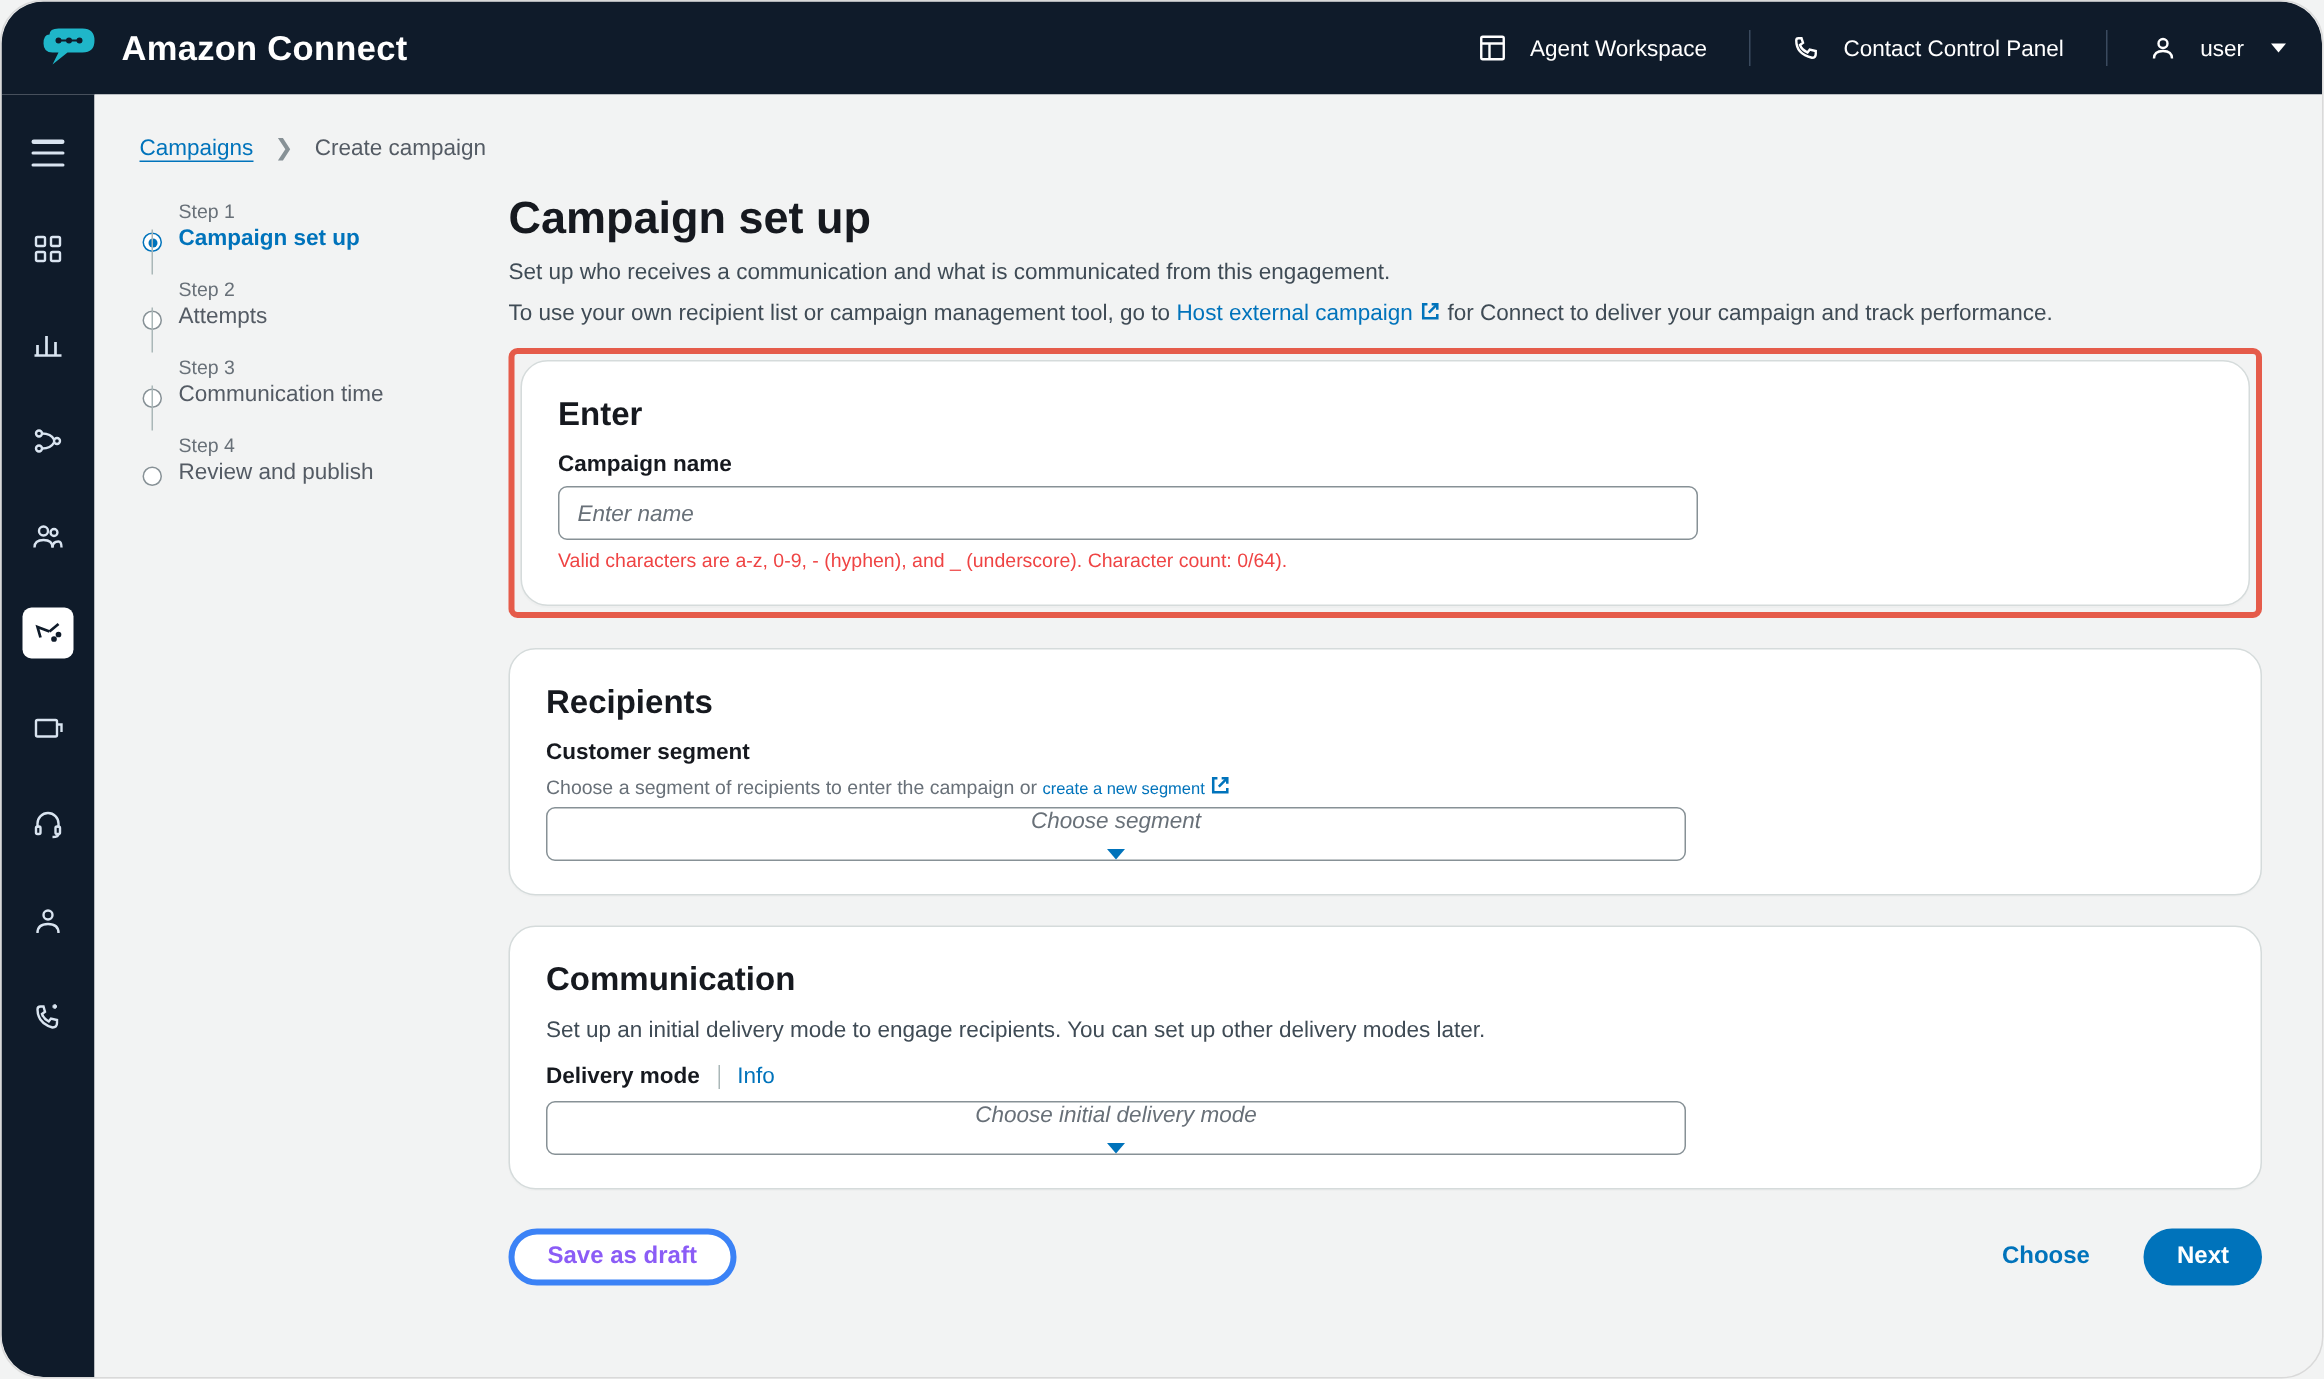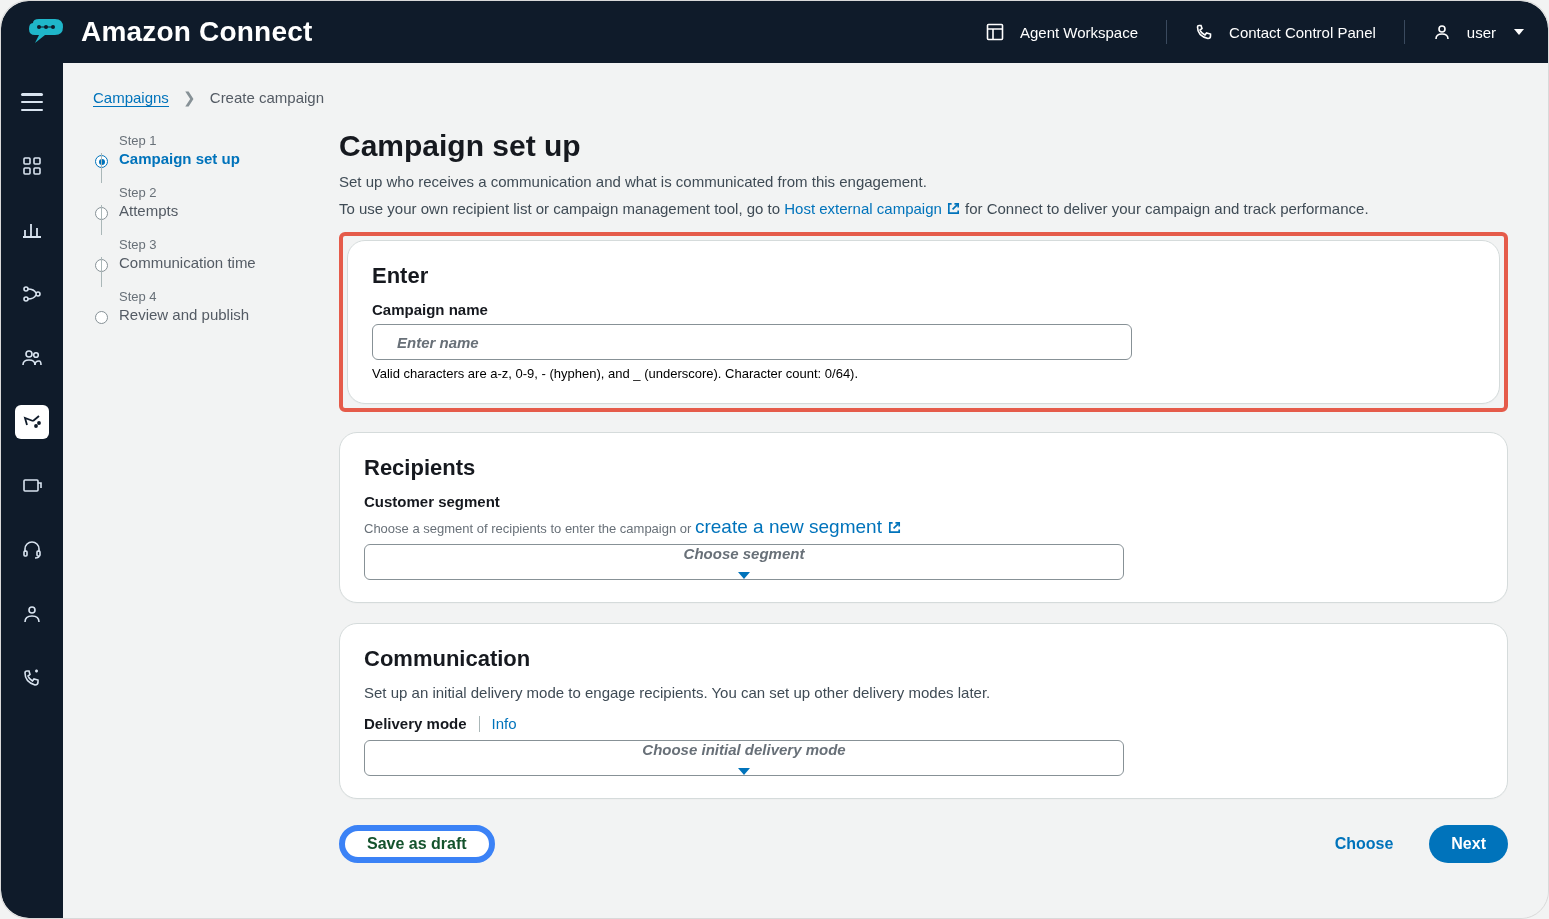--- a/index.html
+++ b/index.html
@@ -26,21 +26,21 @@
     color: #fff;
     border-top-left-radius: 28px;
     border-top-right-radius: 28px;
   }
   .top-header .logo-region {
     display: flex;
     align-items: center;
     gap: 14px;
   }
   .brand-title {
-    font-size: 28px;
+    font-size: 23px;
     font-weight: 700;
     letter-spacing: 0.2px;
   }
   .top-header .spacer { flex: 1; }
   .hdr-links { display: flex; align-items: center; gap: 28px; }
   .hdr-link {
     display: flex; align-items: center; gap: 16px;
     color: #fff; font-size: 15px; cursor: pointer;
   }
   .hdr-sep {
@@ -151,36 +151,35 @@
     border-radius: 18px;
     padding: 22px 24px;
     box-shadow: 0 1px 1px rgba(0,0,0,0.02);
   }
   .card + .card-wrap, .card-wrap + .card-wrap { margin-top: 20px; }
   .card-wrap { margin-top: 20px; }
 
   .card-h { font-size: 22px; font-weight: 700; margin-bottom: 12px; }
   .field-label { font-size: 15px; font-weight: 700; margin-bottom: 6px; }
   .field-sub { font-size: 13px; color: #687078; margin-bottom: 6px; }
-  .field-sub a { color: #0073bb; text-decoration: none; font-size: 19px; }
-  .hint-text { font-size: 13px; color: #000000; margin-top: 6px; }
+  .field-sub a { color: #0073bb; text-decoration: none; font-size: 11px; }
+  .hint-text { font-size: 13px; color: #ef4444; margin-top: 6px; }
 
   .input-text, .select-ctrl {
     width: 760px;
     height: 36px;
     border: 1px solid #879196;
     border-radius: 6px;
-    padding: 0 24px;
+    padding: 0 12px;
     font-size: 15px;
     font-style: italic;
     color: #687078;
     background: #fff;
     display: flex; align-items: center; justify-content: space-between;
     cursor: text;
-    font-weight: bold;
   }
   .select-ctrl { cursor: pointer; flex-direction: column; }
   .select-ctrl .sel-caret {
     width: 0; height: 0;
     border-left: 6px solid transparent;
     border-right: 6px solid transparent;
     border-top: 7px solid #0073bb;
   }
   input.input-text::placeholder { color: #687078; font-style: italic; }
 
@@ -190,21 +189,21 @@
 
   
   .footer-actions {
     display: flex; align-items: center; margin-top: 26px;
   }
   .btn {
     height: 38px; padding: 0 22px;
     border-radius: 22px; font-size: 16px; font-weight: 700;
     cursor: pointer; display:inline-flex; align-items:center;
   }
-  .btn-outline { border: 6px solid #3b82f6; color: #14532d; background: #fff; }
+  .btn-outline { border: 4px solid #3b82f6; color: #8b5cf6; background: #fff; }
   .btn-link { border: none; background: none; color: #0073bb; font-weight: 700; }
   .btn-primary { border: none; background: #0073bb; color: #fff; }
   .footer-actions .sp { flex: 1; }
   .footer-actions .btn + .btn { margin-left: 14px; }
 
   
   .anno-arrow {
     position: absolute;
     left: 243px; top: 144px;
     pointer-events: none;

